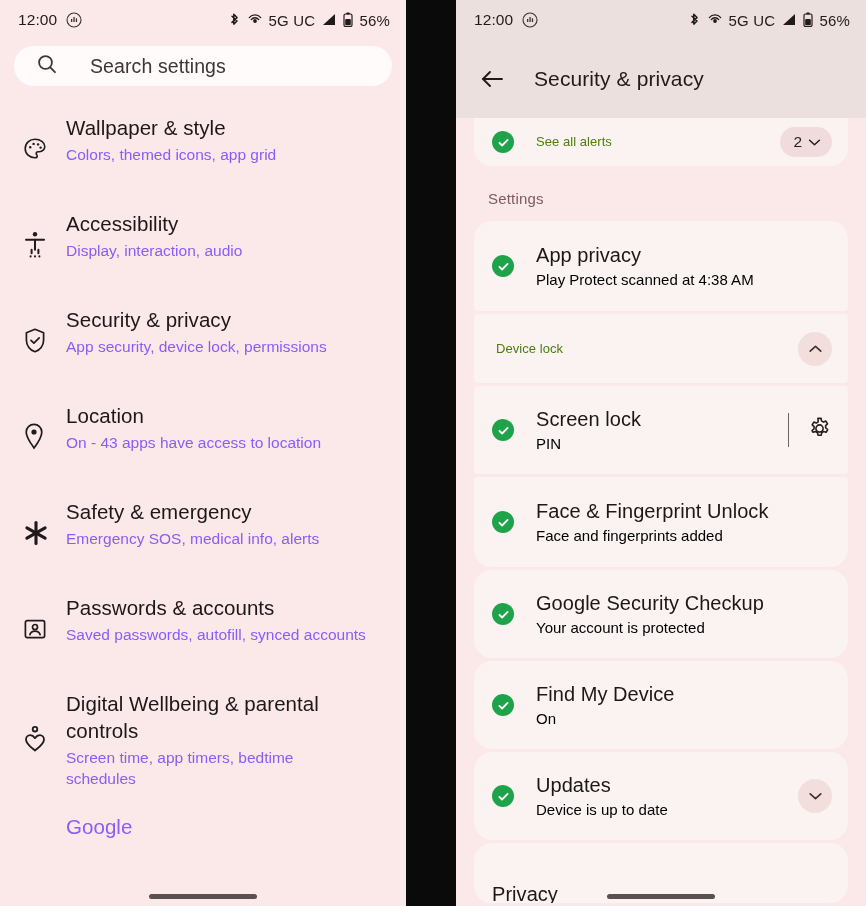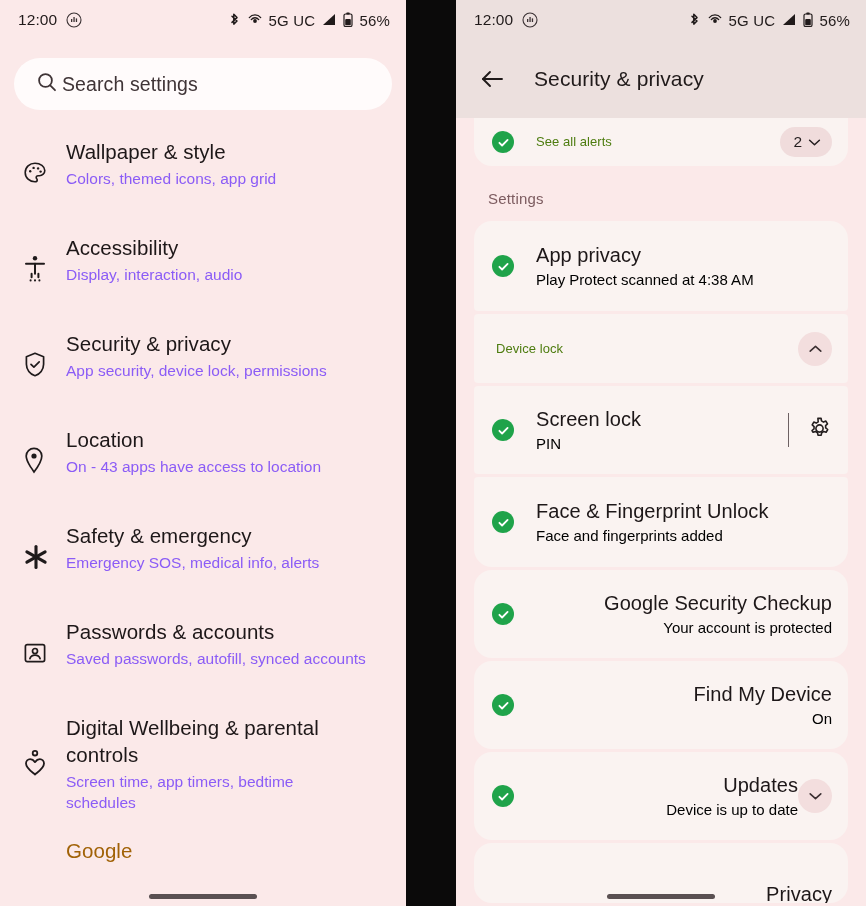--- a/index.html
+++ b/index.html
@@ -24,23 +24,23 @@
     padding: 0 16px 0 18px;
     font-size: 15.5px; color: #201a1a; letter-spacing: .1px;
   }
   .sb-left { display: flex; gap: 9px; }
   .sb-right { display: flex; align-items: center; gap: 6px; }
   .sb-right .txt { font-size: 15px; letter-spacing: .2px; }
   .sb-ico { display: inline-flex; align-items: center; }
 
   
   .search-pill {
-    margin: 18px 14px 0 14px; height: 52px;
+    margin: 6px 14px 0 14px; height: 40px;
     background: #fffbfb; border-radius: 28px;
-    display: flex; align-items: center; gap: 4px;
+    display: flex; align-items: center; gap: 32px;
     padding: 0 22px;
   }
   .search-pill .ph {
     font-size: 19.5px; color: #3f3436; letter-spacing: .1px;
   }
 
   .settings-list { margin-top: 26px; }
   .srow {
     display: flex; align-items: flex-start;
     padding: 0 18px 0 22px; min-height: 74px;
@@ -53,39 +53,39 @@
   }
   .srow-txt { padding-top: 2px; }
   .srow-title {
     font-size: 20.5px; color: #1d1718; line-height: 27px;
     letter-spacing: .05px; max-width: 300px;
   }
   .srow-sub {
     font-size: 15.5px; color: #8b5cf6; line-height: 21px;
     margin-top: 3px; max-width: 300px;
   }
-  .srow-cut .srow-title { color: #a16207; }
+  .srow-cut .srow-title { color: #8b5cf6; }
 
   
   .appbar {
     background: #ece0de; height: 78px;
     display: flex; align-items: center; padding-left: 16px; gap: 22px;
   }
   .appbar-title { font-size: 21px; color: #201a1a; letter-spacing: .1px; }
   .back-btn { width: 40px; height: 40px; display: flex; align-items: center; justify-content: center; }
 
   .r-scroll { position: relative; height: 828px; overflow: hidden; }
 
   .card {
     background: #faf3f1; margin: 0 18px;
     display: flex; align-items: center;
     padding: 0 16px 0 18px;
   }
   .card.top   { border-radius: 0 0 18px 18px; }
-  .card.full  { border-radius: 18px; text-align: right; }
+  .card.full  { border-radius: 18px; }
   .card.first { border-radius: 18px 18px 4px 4px; }
   .card.mid   { border-radius: 4px; }
   .card.last  { border-radius: 4px 4px 18px 18px; }
   .card + .card { margin-top: 3px; }
 
   .check {
     width: 22px; height: 22px; border-radius: 50%;
     background: #1fa34a; flex: 0 0 22px;
     display: flex; align-items: center; justify-content: center;
     margin-right: 22px;

